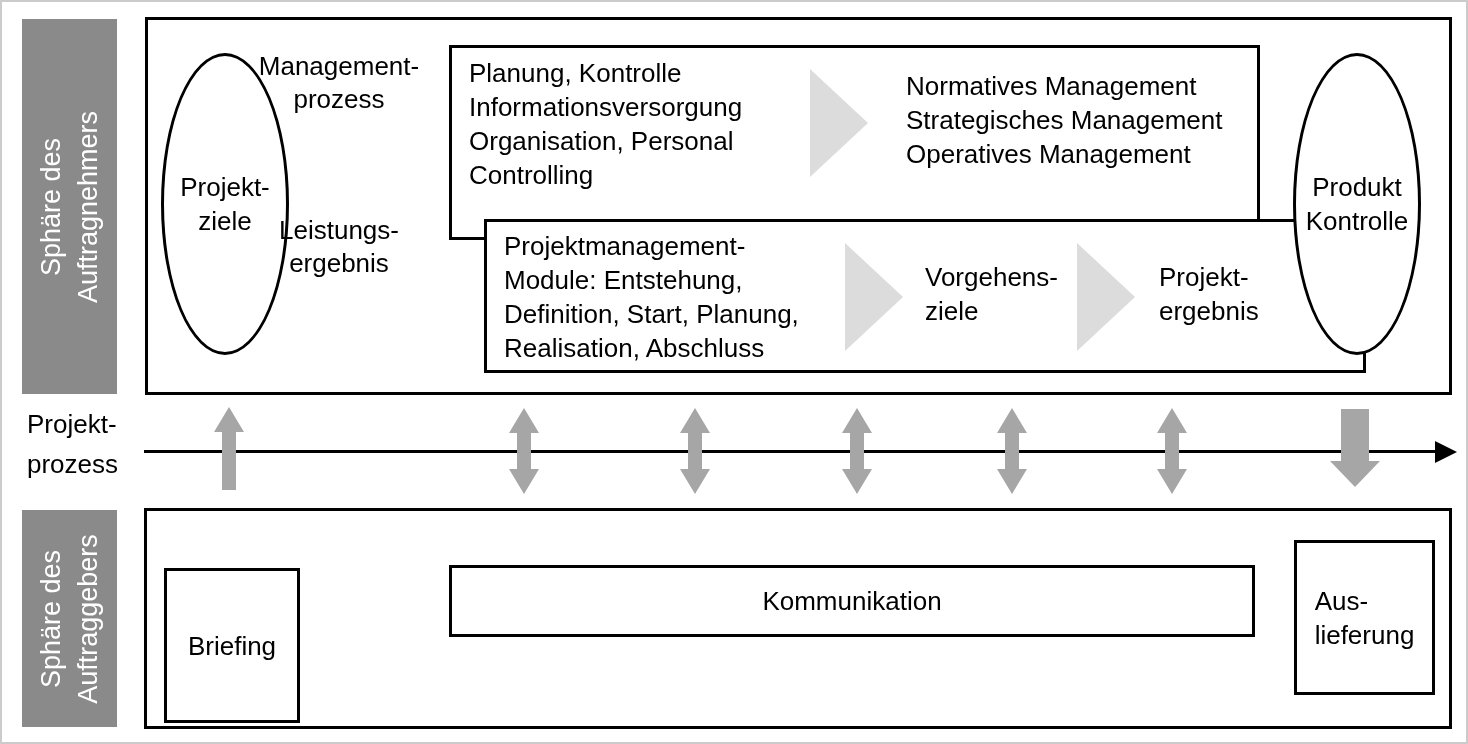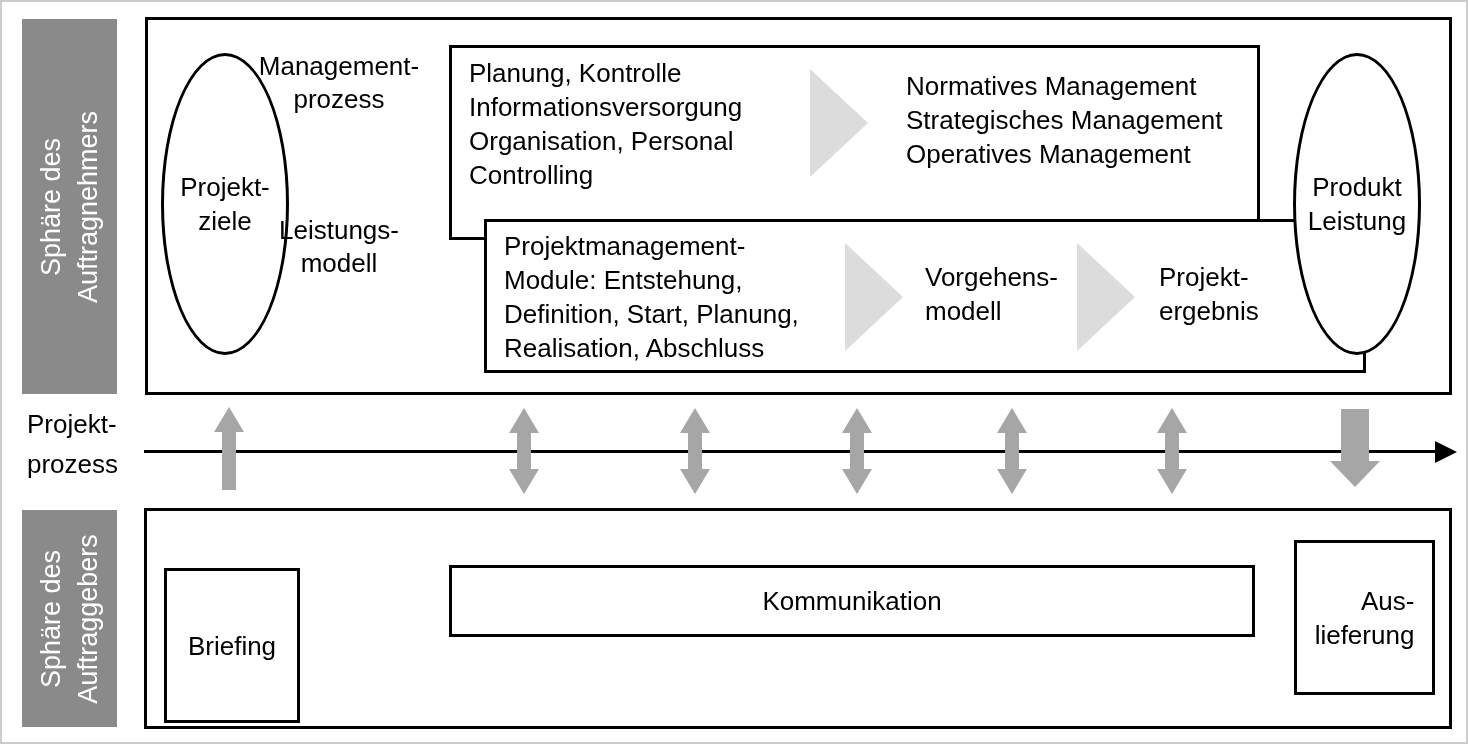--- a/index.html
+++ b/index.html
@@ -71,49 +71,49 @@
   <div class="abs frame" style="left:143px;top:15px;width:1307px;height:378px;"></div>
 
   <div class="abs ellipse" style="left:159px;top:51px;width:128px;height:302px;">
     <span class="pre">Projekt-
 ziele</span>
   </div>
 
   <div class="abs rlabel pre" style="left:237px;top:48px;width:200px;">Management-
 prozess</div>
   <div class="abs rlabel pre" style="left:237px;top:212px;width:200px;">Leistungs-
-modell</div>
+ergebnis</div>
 
   <div class="abs frame" style="left:447px;top:43px;width:811px;height:195px;">
     <div class="abs boxtext pre" style="left:17px;top:8px;">Planung, Kontrolle
 Informationsversorgung
 Organisation, Personal
 Controlling</div>
     <div class="abs chevron" style="left:358px;top:21px;"></div>
     <div class="abs boxtext pre" style="left:454px;top:21px;">Normatives Management
 Strategisches Management
 Operatives Management</div>
   </div>
 
   <div class="abs frame" style="left:447px;top:217px;width:882px;height:154px;margin-left:35px;">
     <div class="abs boxtext pre" style="left:17px;top:7px;">Projektmanagement-
 Module: Entstehung,
 Definition, Start, Planung,
 Realisation, Abschluss</div>
     <div class="abs chevron" style="left:358px;top:21px;"></div>
     <div class="abs boxtext pre" style="left:438px;top:38px;">Vorgehens-
-modell</div>
+ziele</div>
     <div class="abs chevron" style="left:590px;top:21px;"></div>
     <div class="abs boxtext pre" style="left:672px;top:38px;">Projekt-
 ergebnis</div>
   </div>
 
   <div class="abs ellipse" style="left:1291px;top:51px;width:128px;height:302px;">
     <span class="pre">Produkt
-Leistung</span>
+Kontrolle</span>
   </div>
 
   <div class="abs pre" style="left:25px;top:402px;line-height:40px;">Projekt-
 prozess</div>
   <div class="abs hline" style="left:142px;top:448px;width:1294px;"></div>
   <div class="abs hline-head" style="left:1433px;top:439px;"></div>
 
   <div class="abs varrow up" style="left:212px;">
     <div class="head-up"></div>
       <div class="shaft"></div>
@@ -157,17 +157,17 @@
 
   <div class="abs frame center-box" style="left:162px;top:566px;width:136px;height:155px;">
     <span>Briefing</span>
   </div>
 
   <div class="abs frame center-box" style="left:447px;top:563px;width:806px;height:72px;">
     <span>Kommunikation</span>
   </div>
 
   <div class="abs frame center-box" style="left:1292px;top:538px;width:141px;height:155px;">
-    <span class="pre" style="text-align:right;">Aus-
+    <span class="pre" style="text-align:left;">Aus-
 lieferung</span>
   </div>
 
 </div>
 
 </body></html>

